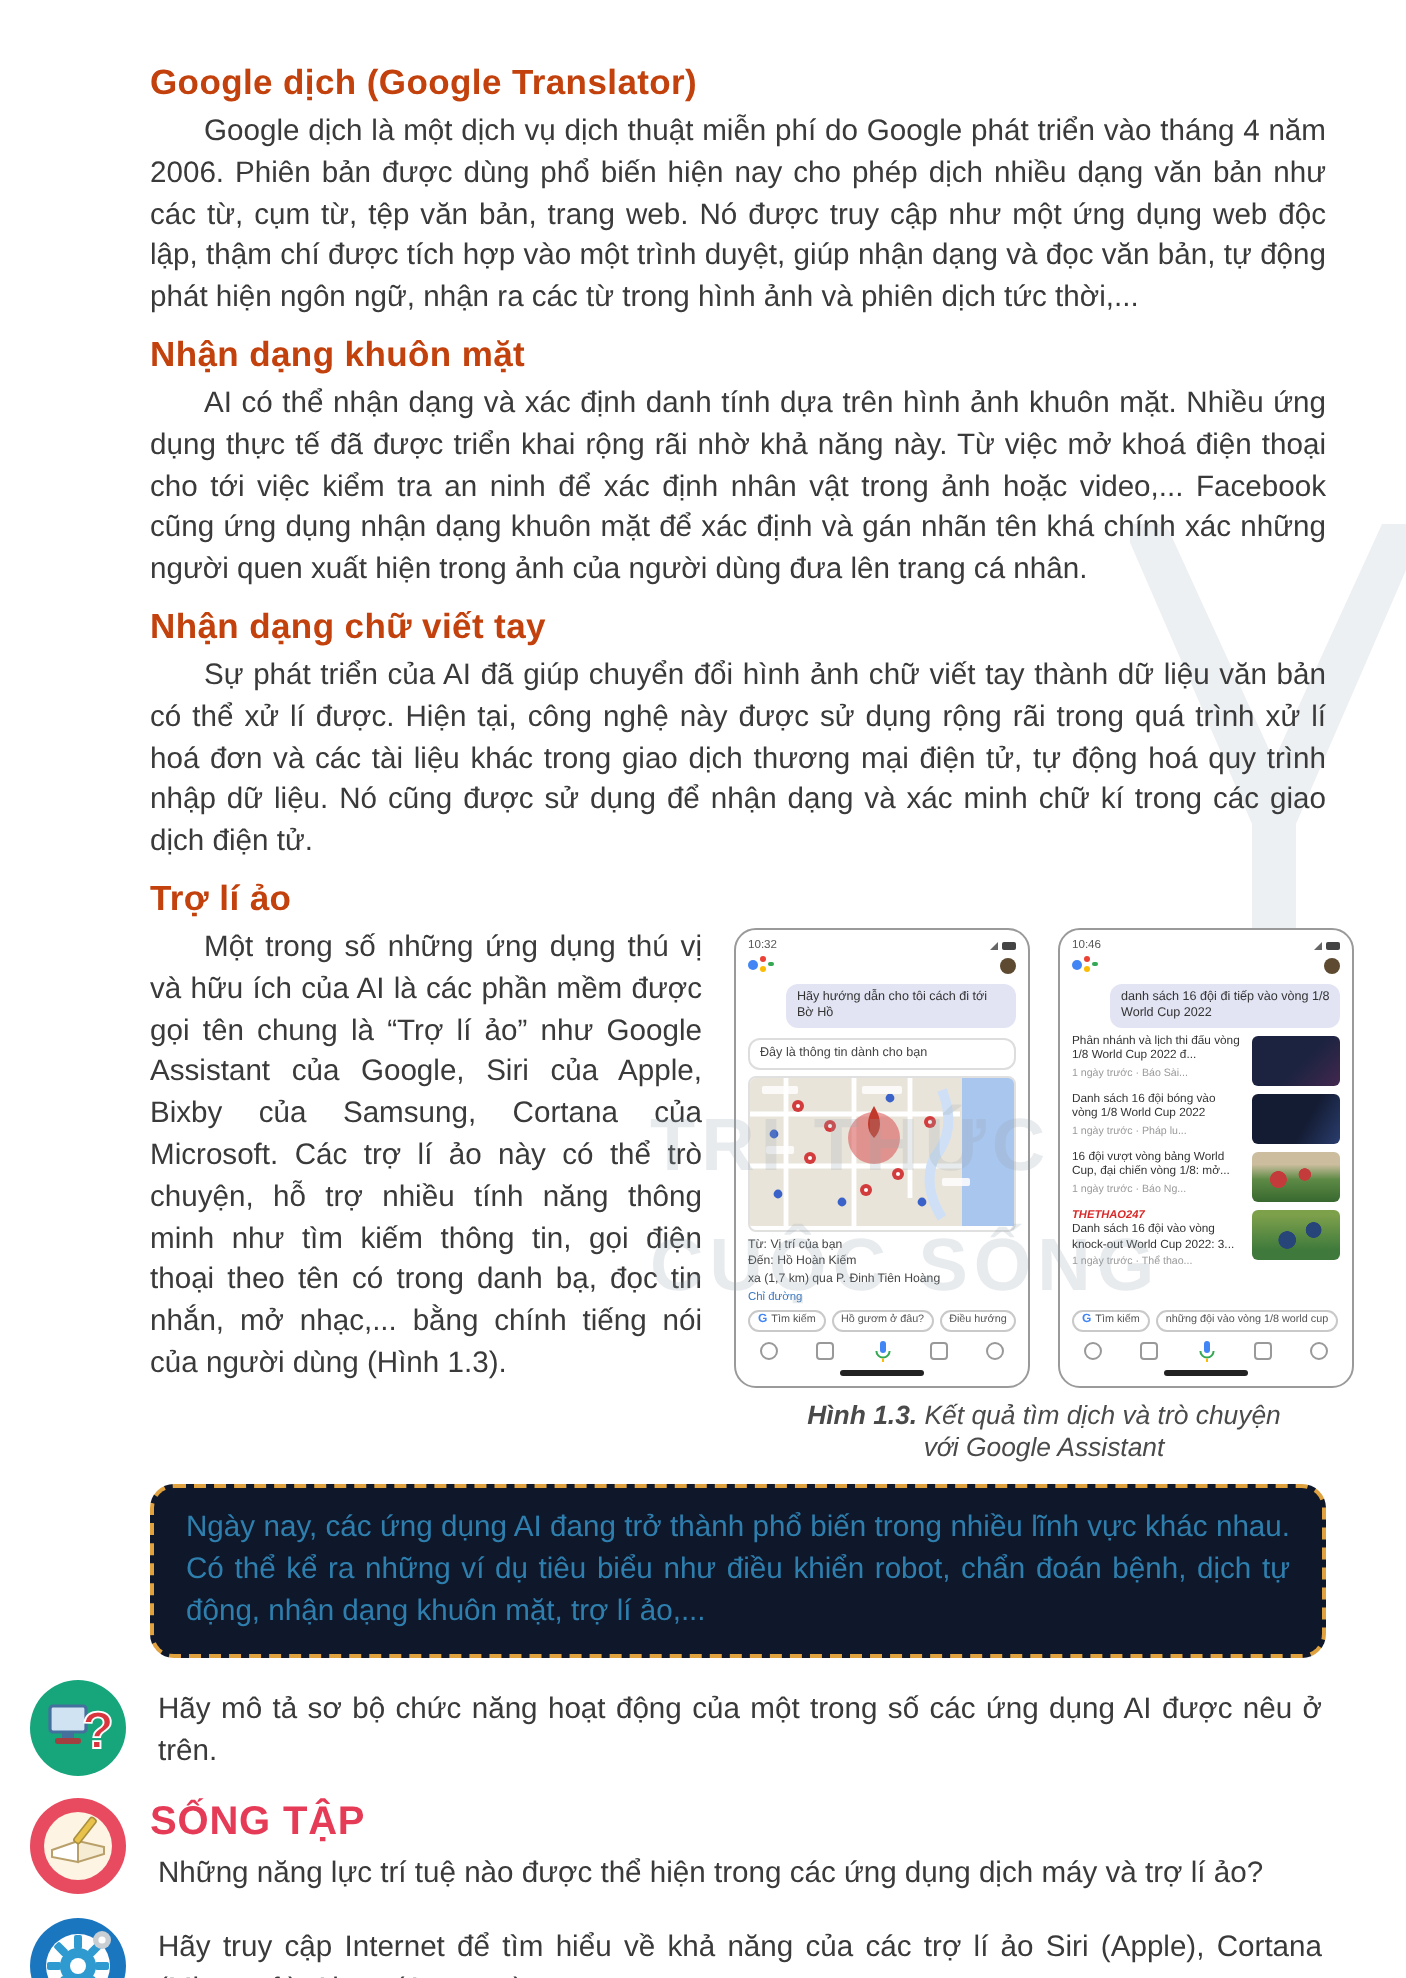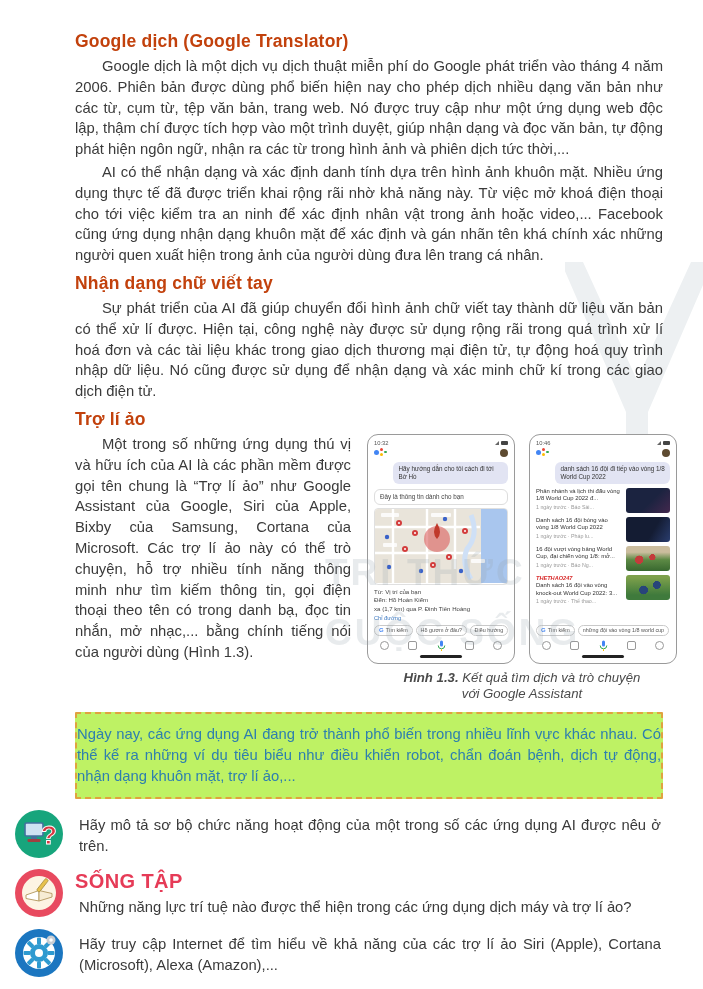--- a/index.html
+++ b/index.html
@@ -51,22 +51,22 @@
   .thumb{width:44px;height:25px;border-radius:3px;flex:0 0 44px;}
   .t1{background:linear-gradient(135deg,#1b2340 55%,#43284e 100%);}
   .t2{background:linear-gradient(120deg,#141c33 60%,#2a3d6e 100%);}
   .t3{background:radial-gradient(circle at 30% 55%,#c43b3b 12%,transparent 13%),
                radial-gradient(circle at 60% 45%,#c43b3b 10%,transparent 11%),
                linear-gradient(180deg,#cbbd9e 25%,#5d8a45 55%,#38682f 100%);}
   .t4{background:radial-gradient(circle at 40% 60%,#28457a 14%,transparent 15%),
                radial-gradient(circle at 70% 40%,#28457a 11%,transparent 12%),
                linear-gradient(180deg,#7da04b 10%,#3f7a3c 80%);}
   
-  .callout{margin:10px 0 0 0;background:#bef264;border:2px dashed #e0a23f;border-radius:1px;
-           padding:10px 0;color:#2e7fae;font-size:14.8px;line-height:21px;text-align:justify;}
+  .callout{margin:10px 0 0 0;background:#0f172a;border:2px dashed #e0a23f;border-radius:12px;
+           padding:10px 16px;color:#2e7fae;font-size:14.8px;line-height:21px;text-align:justify;}
   
   .activities{position:relative;z-index:1;padding:10px 38px 0 14px;}
   .act-row{display:flex;gap:11px;margin-bottom:7px;align-items:flex-start;}
   .act-icon{flex:0 0 50px;width:50px;height:50px;}
   .act-body{flex:1;padding-top:2px;}
   .act-text{font-size:14.8px;line-height:20.8px;text-align:justify;margin:4px;}
   .act-title{font-size:20px;font-weight:bold;letter-spacing:.4px;margin:0 0 3px 0;}
   .t-red{color:#e63b57;}
   .t-blue{color:#1791d0;}
   
@@ -83,20 +83,21 @@
   <path d="M18 0 L72 118 L126 0 L148 0 L83 150 L83 250 L61 250 L61 150 L-4 0 Z" fill="#edf0f2"></path>
 </svg>
 <div class="wm wm1">TRI THỨC</div>
 <div class="wm wm2">CUỘC SỐNG</div>
 
 <div class="content">
 
   <h2 class="sec">Google dịch (Google Translator)</h2>
   <p class="body">Google dịch là một dịch vụ dịch thuật miễn phí do Google phát triển vào tháng 4 năm 2006. Phiên bản được dùng phổ biến hiện nay cho phép dịch nhiều dạng văn bản như các từ, cụm từ, tệp văn bản, trang web. Nó được truy cập như một ứng dụng web độc lập, thậm chí được tích hợp vào một trình duyệt, giúp nhận dạng và đọc văn bản, tự động phát hiện ngôn ngữ, nhận ra các từ trong hình ảnh và phiên dịch tức thời,...</p>
 
+  <h2 class="sec">Nhận dạng khuôn mặt</h2>
   <p class="body">AI có thể nhận dạng và xác định danh tính dựa trên hình ảnh khuôn mặt. Nhiều ứng dụng thực tế đã được triển khai rộng rãi nhờ khả năng này. Từ việc mở khoá điện thoại cho tới việc kiểm tra an ninh để xác định nhân vật trong ảnh hoặc video,... Facebook cũng ứng dụng nhận dạng khuôn mặt để xác định và gán nhãn tên khá chính xác những người quen xuất hiện trong ảnh của người dùng đưa lên trang cá nhân.</p>
 
   <h2 class="sec">Nhận dạng chữ viết tay</h2>
   <p class="body">Sự phát triển của AI đã giúp chuyển đổi hình ảnh chữ viết tay thành dữ liệu văn bản có thể xử lí được. Hiện tại, công nghệ này được sử dụng rộng rãi trong quá trình xử lí hoá đơn và các tài liệu khác trong giao dịch thương mại điện tử, tự động hoá quy trình nhập dữ liệu. Nó cũng được sử dụng để nhận dạng và xác minh chữ kí trong các giao dịch điện tử.</p>
 
   <h2 class="sec">Trợ lí ảo</h2>
 
   <div class="assistant-row">
     <p class="body assistant-text">Một trong số những ứng dụng thú vị và hữu ích của AI là các phần mềm được gọi tên chung là “Trợ lí ảo” như Google Assistant của Google, Siri của Apple, Bixby của Samsung, Cortana của Microsoft. Các trợ lí ảo này có thể trò chuyện, hỗ trợ nhiều tính năng thông minh như tìm kiếm thông tin, gọi điện thoại theo tên có trong danh bạ, đọc tin nhắn, mở nhạc,... bằng chính tiếng nói của người dùng (Hình 1.3).</p>
 

